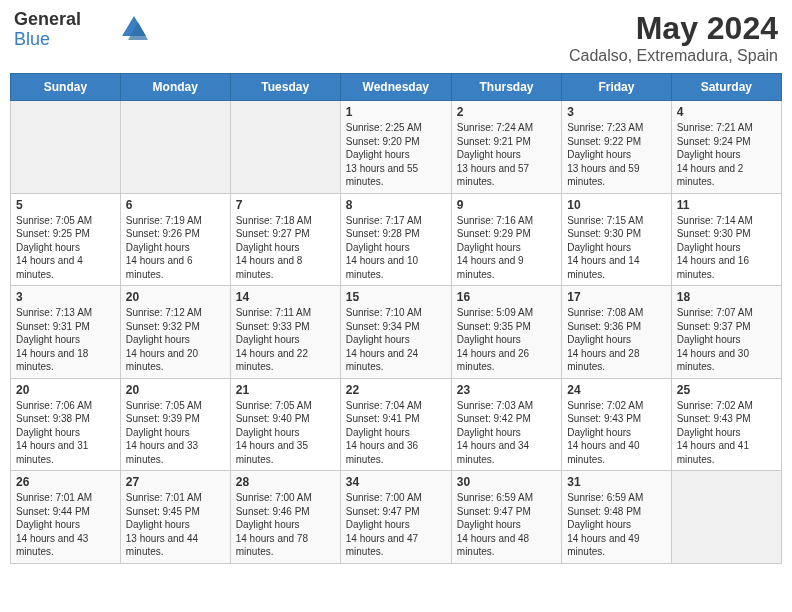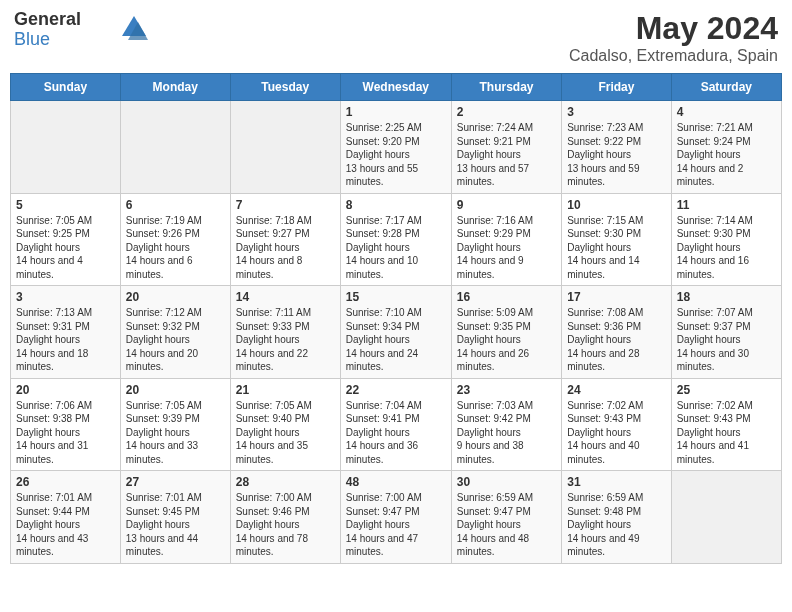--- a/index.html
+++ b/index.html
@@ -208,21 +208,21 @@
         <td>
           <span class="day-num">21</span>
           <div class="cell-content"><span>Sunrise: 7:05 AM</span><br><span>Sunset: 9:40 PM</span><br><span>Daylight hours</span><br><span>14 hours and 35 minutes.</span></div>
         </td>
         <td>
           <span class="day-num">22</span>
           <div class="cell-content"><span>Sunrise: 7:04 AM</span><br><span>Sunset: 9:41 PM</span><br><span>Daylight hours</span><br><span>14 hours and 36 minutes.</span></div>
         </td>
         <td>
           <span class="day-num">23</span>
-          <div class="cell-content"><span>Sunrise: 7:03 AM</span><br><span>Sunset: 9:42 PM</span><br><span>Daylight hours</span><br><span>9 hours and 38 minutes.</span></div>
+          <div class="cell-content"><span>Sunrise: 7:03 AM</span><br><span>Sunset: 9:42 PM</span><br><span>Daylight hours</span><br><span>14 hours and 34 minutes.</span></div>
         </td>
         <td>
           <span class="day-num">24</span>
           <div class="cell-content"><span>Sunrise: 7:02 AM</span><br><span>Sunset: 9:43 PM</span><br><span>Daylight hours</span><br><span>14 hours and 40 minutes.</span></div>
         </td>
         <td>
           <span class="day-num">25</span>
           <div class="cell-content"><span>Sunrise: 7:02 AM</span><br><span>Sunset: 9:43 PM</span><br><span>Daylight hours</span><br><span>14 hours and 41 minutes.</span></div>
         </td>
       </tr>
@@ -233,21 +233,21 @@
         </td>
         <td>
           <span class="day-num">27</span>
           <div class="cell-content"><span>Sunrise: 7:01 AM</span><br><span>Sunset: 9:45 PM</span><br><span>Daylight hours</span><br><span>13 hours and 44 minutes.</span></div>
         </td>
         <td>
           <span class="day-num">28</span>
           <div class="cell-content"><span>Sunrise: 7:00 AM</span><br><span>Sunset: 9:46 PM</span><br><span>Daylight hours</span><br><span>14 hours and 78 minutes.</span></div>
         </td>
         <td>
-          <span class="day-num">48</span>
+          <span class="day-num">34</span>
           <div class="cell-content"><span>Sunrise: 7:00 AM</span><br><span>Sunset: 9:47 PM</span><br><span>Daylight hours</span><br><span>14 hours and 47 minutes.</span></div>
         </td>
         <td>
           <span class="day-num">30</span>
           <div class="cell-content"><span>Sunrise: 6:59 AM</span><br><span>Sunset: 9:47 PM</span><br><span>Daylight hours</span><br><span>14 hours and 48 minutes.</span></div>
         </td>
         <td>
           <span class="day-num">31</span>
           <div class="cell-content"><span>Sunrise: 6:59 AM</span><br><span>Sunset: 9:48 PM</span><br><span>Daylight hours</span><br><span>14 hours and 49 minutes.</span></div>
         </td>

